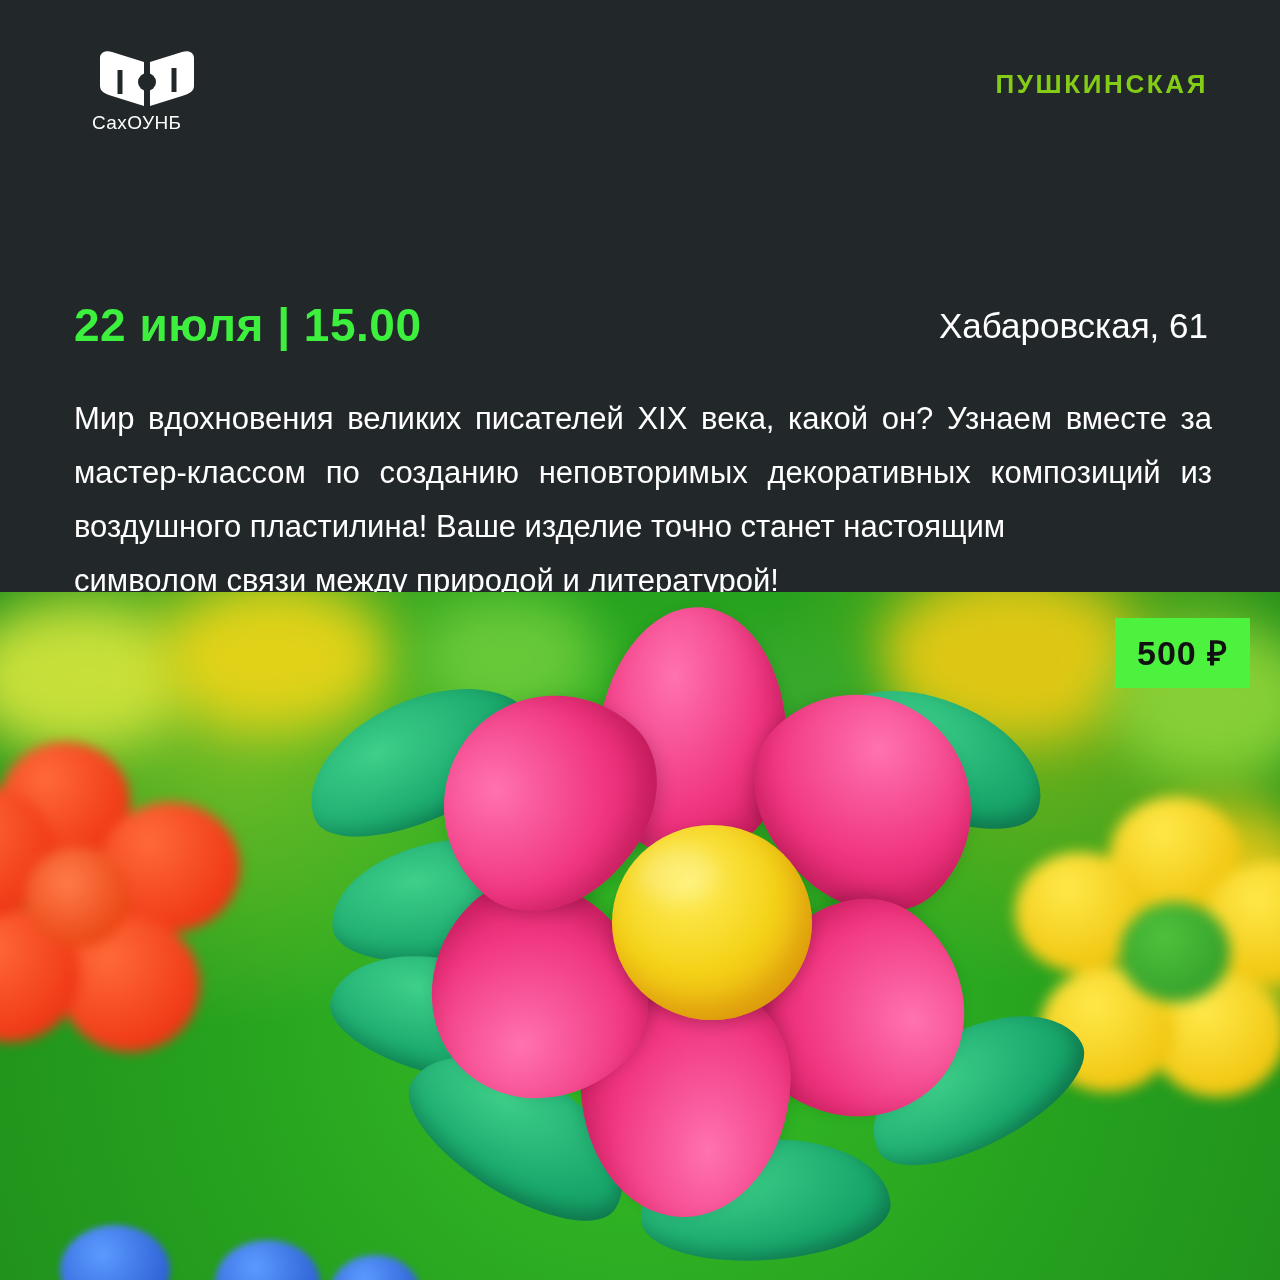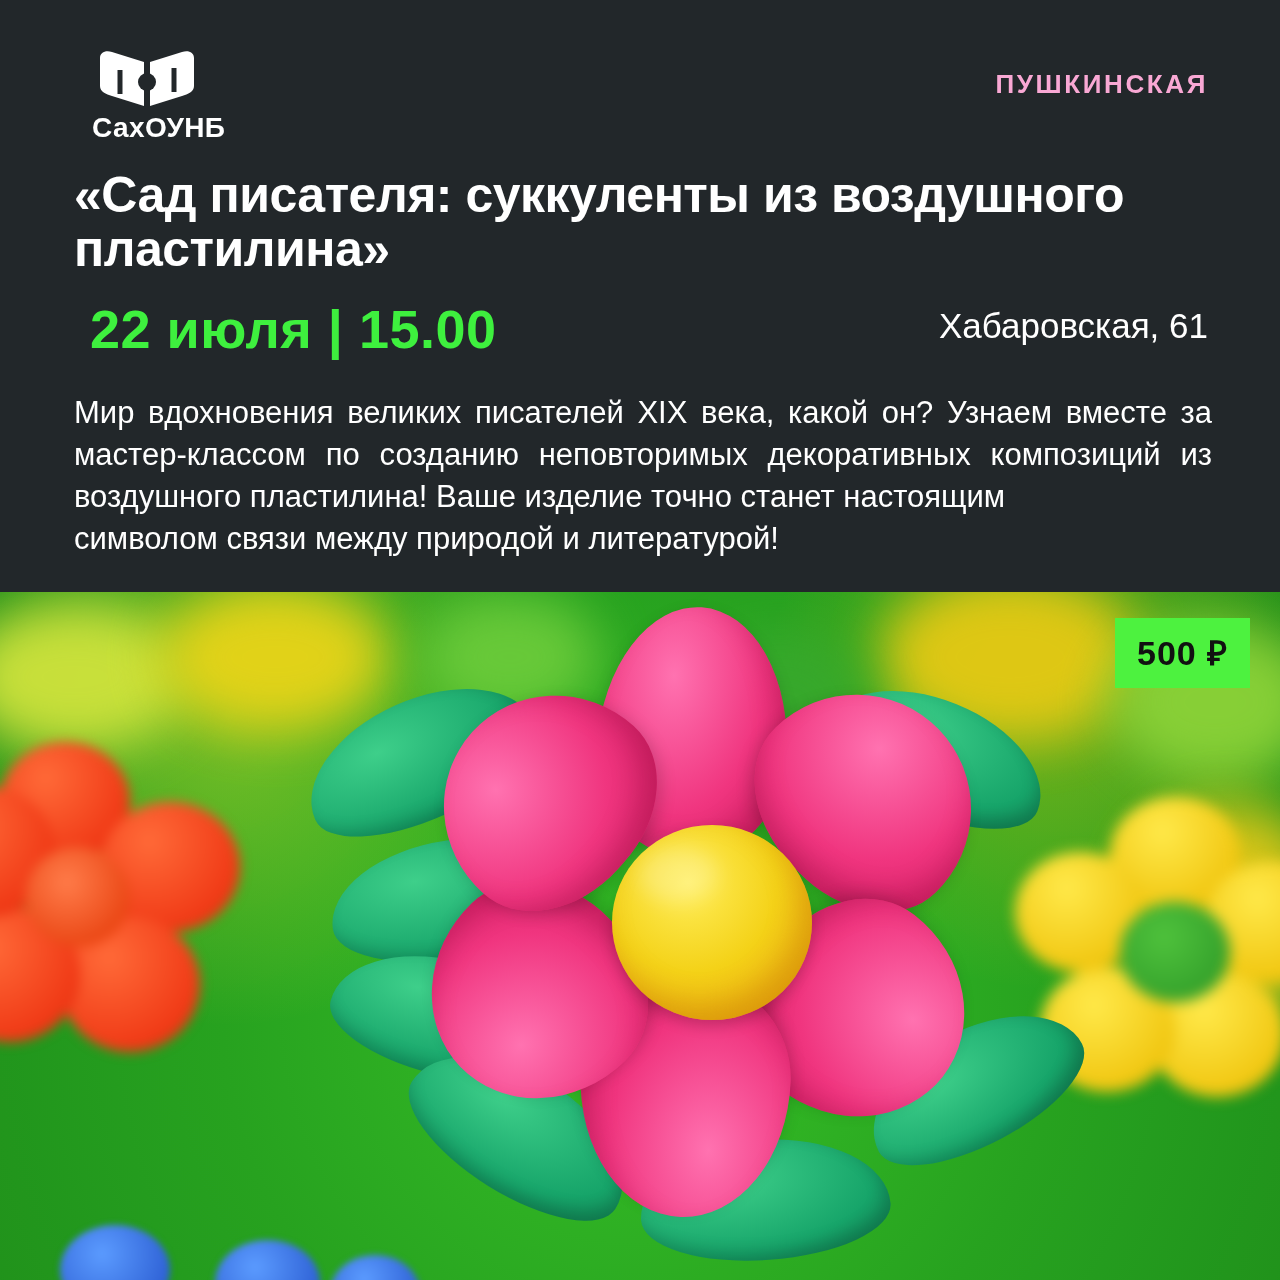--- a/index.html
+++ b/index.html
@@ -48,33 +48,33 @@
     position: relative;
     width: 132px;
     height: 66px;
     margin-left: 12px;
   }
   .logo-mark svg { display: block; }
   .logo-text {
     position: absolute;
     left: 14px;
     top: 64px;
-    font-size: 28px;
-    font-weight: bold;
+    font-size: 19px;
+    font-weight: normal;
     color: #ffffff;
     letter-spacing: 0.4px;
     white-space: nowrap;
   }
 
   .pushkin-card {
     position: absolute;
     right: 72px;
     top: 24px;
     text-align: left;
-    color: #f9a8d4;
+    color: #84cc16;
     font-weight: bold;
     font-size: 26px;
     letter-spacing: 2.6px;
     line-height: 32px;
     white-space: nowrap;
   }
 
   
   .title {
     position: absolute;
@@ -91,24 +91,24 @@
   
   .meta-row {
     position: absolute;
     left: 74px;
     top: 298px;
     width: 1134px;
     height: 60px;
   }
   .date {
     position: absolute;
-    left: 16px;
+    left: 0;
     top: 0;
     color: #3ef03e;
-    font-size: 54px;
+    font-size: 46px;
     font-weight: bold;
     letter-spacing: 0.5px;
     white-space: nowrap;
   }
   .address {
     position: absolute;
     right: 0;
     top: 8px;
     color: #ffffff;
     font-size: 35px;
@@ -117,21 +117,21 @@
   }
 
   
   .description {
     position: absolute;
     left: 74px;
     top: 392px;
     width: 1138px;
     color: #ffffff;
     font-size: 31px;
-    line-height: 42px;
+    line-height: 54px;
     text-align: justify;
     text-justify: inter-word;
   }
   .description p { margin: 0; }
   .description p:last-child { text-align: left; }
 
   
   .photo {
     position: absolute;
     left: 0;
@@ -325,21 +325,20 @@
         </div>
         <div class="logo-text">СахОУНБ</div>
       </div>
 
       <div class="pushkin-card">
         <div>ПУШКИНСКАЯ</div>
       </div>
 
     </div>
 
-    <div class="title">«Сад писателя: суккуленты из воздушного пластилина»</div>
 
     <div class="meta-row">
       <div class="date">22 июля | 15.00</div>
       <div class="address">Хабаровская, 61</div>
     </div>
 
     <div class="description">
       <p>Мир вдохновения великих писателей XIX века, какой он? Узнаем вместе за мастер-классом по созданию неповторимых декоративных композиций из воздушного пластилина! Ваше изделие точно станет настоящим</p>
       <p>символом связи между природой и литературой!</p>
     </div>

